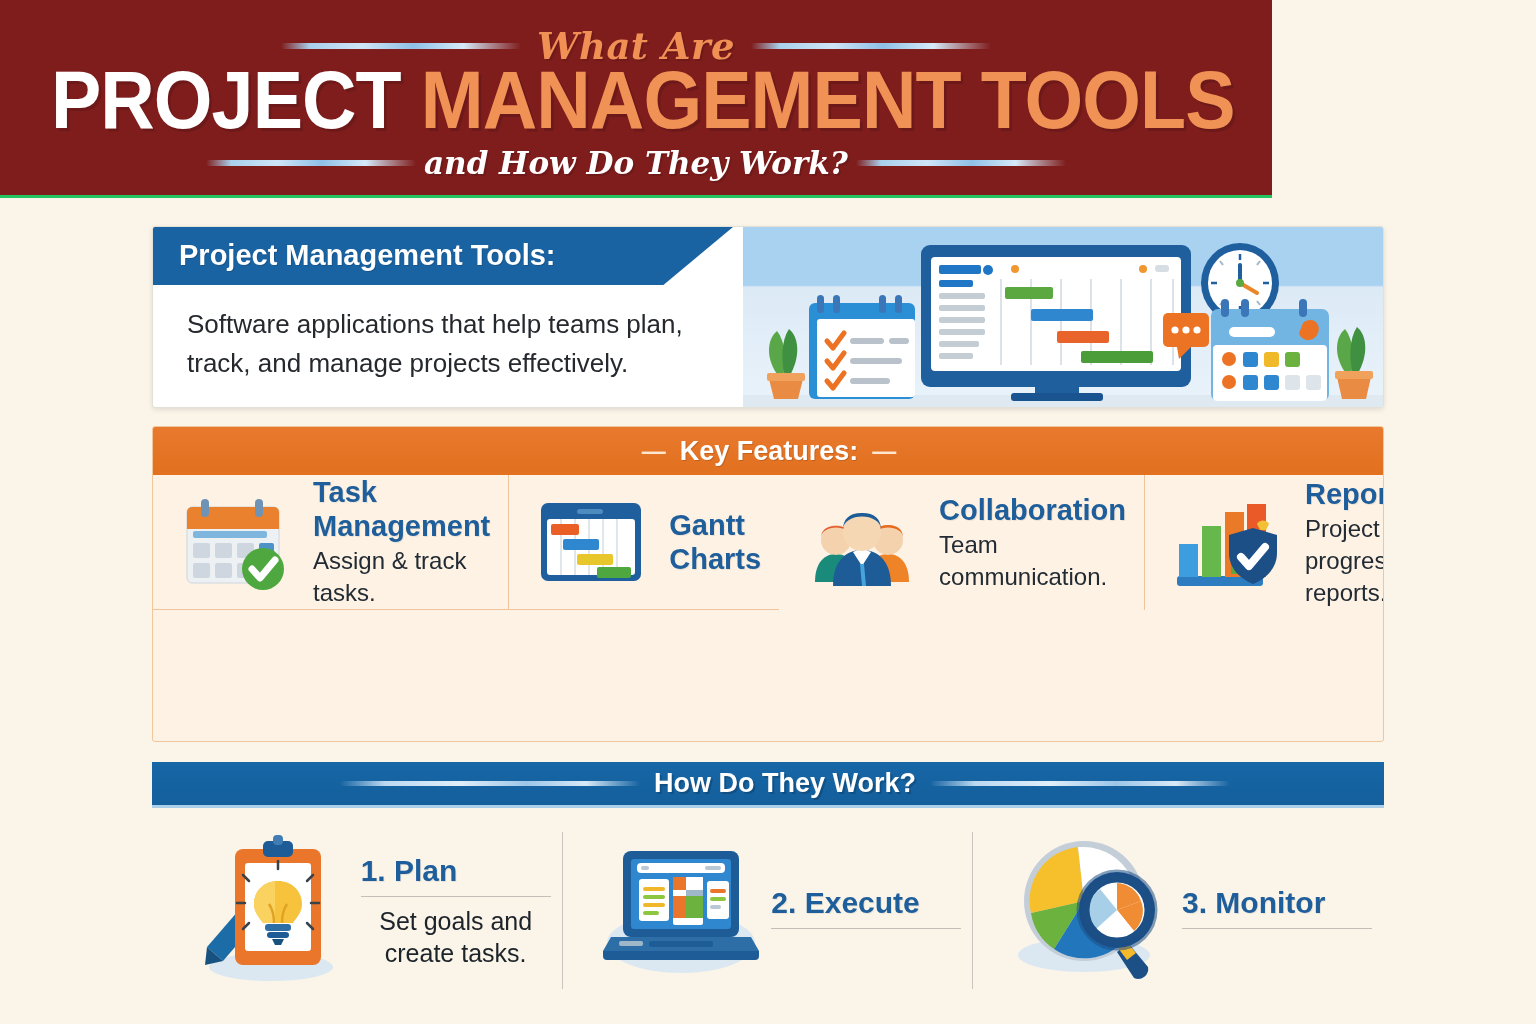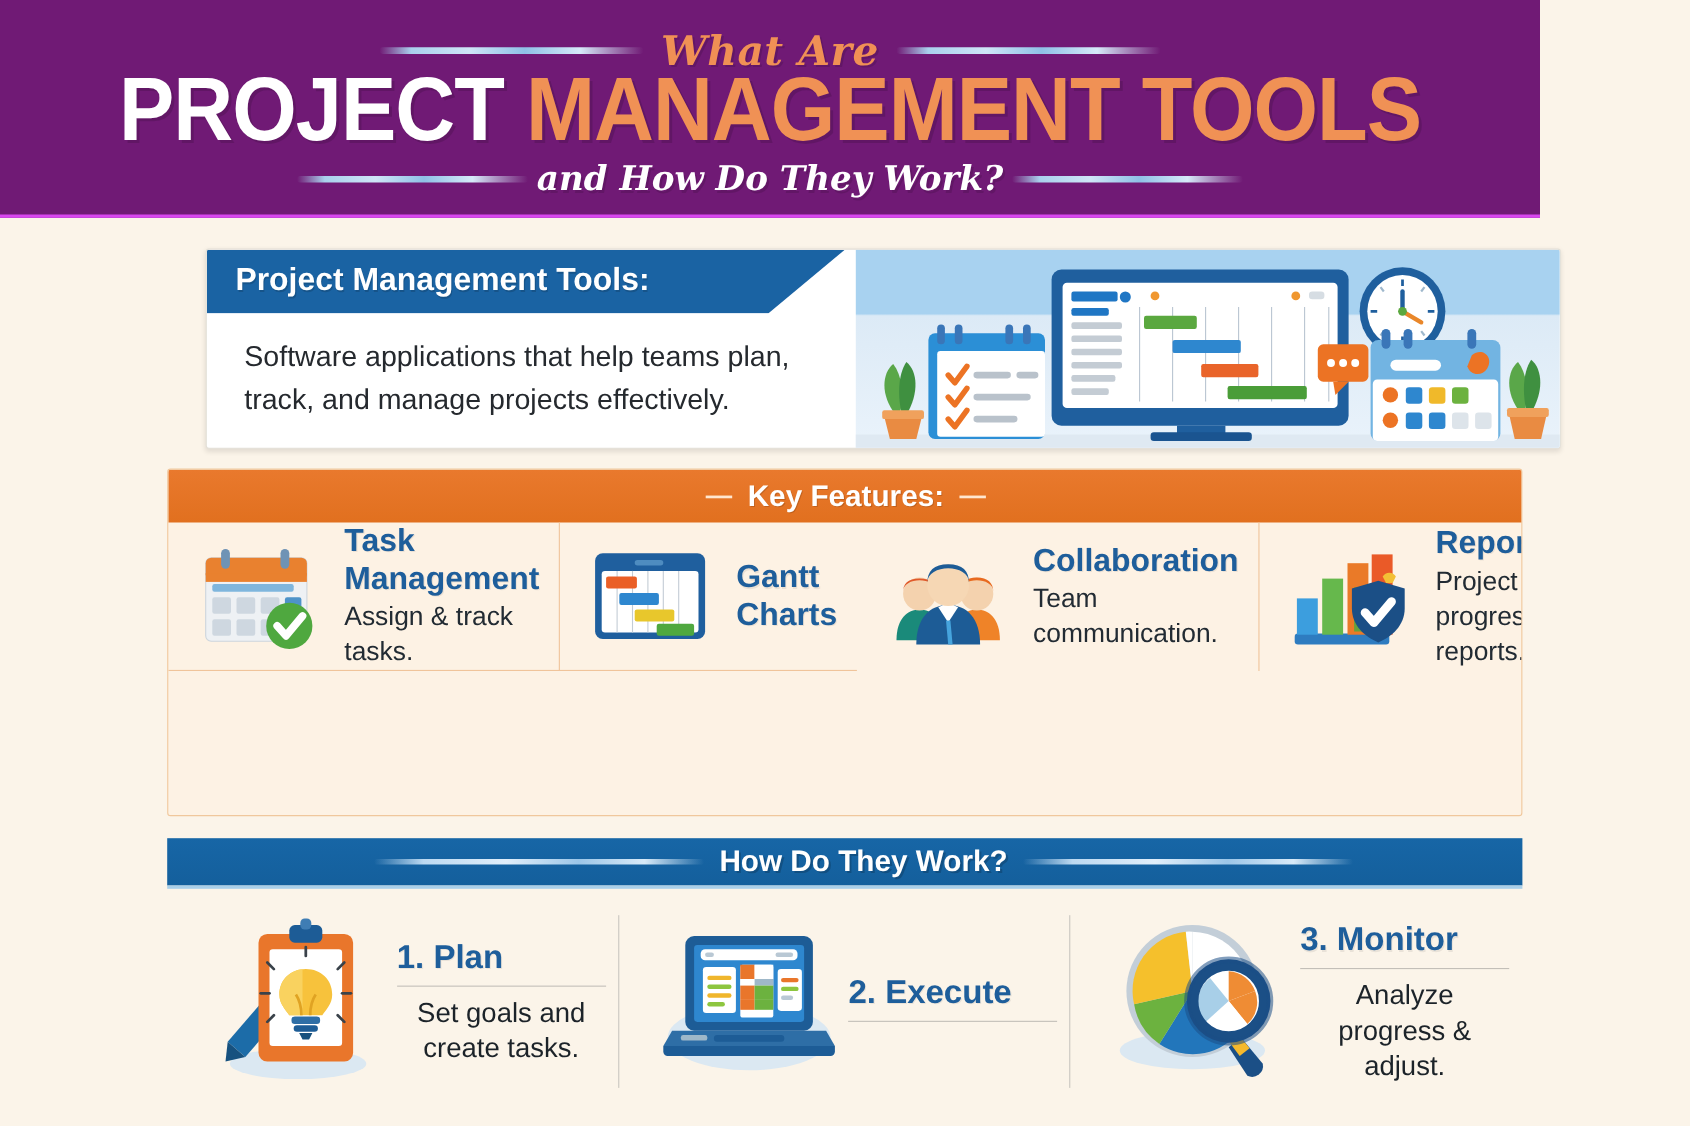--- a/index.html
+++ b/index.html
@@ -6,23 +6,23 @@
   html, body {
     width: 1536px; height: 1024px;
     background: #fbf4e9;
     font-family: "Liberation Sans", sans-serif;
     overflow: hidden;
   }
   .page { position: relative; width: 1536px; height: 1024px; background: #fbf4e9; }
 
   
   .header {
-    position: absolute; left: 0; top: 0; width: 1400px; height: 198px;
-    background: #701a75;
-    border-bottom: 3px solid #d946ef;
+    position: absolute; left: 0; top: 0; width: 1272px; height: 198px;
+    background: #7f1d1d;
+    border-bottom: 3px solid #22c55e;
   }
   .hdr-line1 {
     position: absolute; top: 24px; left: 0; width: 100%;
     display: flex; align-items: center; justify-content: center; gap: 16px;
   }
   .hdr-eyebrow {
     font-family: "DejaVu Serif", serif;
     font-style: italic; font-weight: bold;
     font-size: 37px; color: #f09055;
     letter-spacing: 0.5px;
@@ -57,21 +57,20 @@
   }
 
   
   .defcard {
     position: absolute; left: 152px; top: 226px; width: 1232px; height: 182px;
     background: #ffffff;
     border: 1px solid #e3e0d8;
     border-radius: 3px;
     box-shadow: 0 2px 5px rgba(0,0,0,0.10);
     overflow: hidden;
-    margin-left: 35px;
   }
   .def-sky {
     position: absolute; right: 0; top: 0; width: 640px; height: 182px;
     background: linear-gradient(180deg, #a8d2f0 0%, #a8d2f0 32%, #dceaf6 33%, #eaf3fb 100%);
   }
   .def-headbar {
     position: absolute; left: 0; top: 0; width: 580px; height: 58px;
     background: #1a63a3;
     clip-path: polygon(0 0, 100% 0, 88% 100%, 0% 100%);
     border-bottom-right-radius: 0;
@@ -546,19 +545,18 @@
             <path d="M109 79 L126 100 A27 27 0 0 1 88 98 Z" fill="#ffffff"></path>
             <path d="M109 79 L88 98 A27 27 0 0 1 92 58 Z" fill="#a8cfe8"></path>
             <circle cx="109" cy="79" r="31" fill="none" stroke="#1b4f86" stroke-width="7"></circle>
             <circle cx="109" cy="79" r="38" fill="none" stroke="#1b4f86" stroke-width="5" opacity="0.55"></circle>
           </g>
         </svg>
       </div>
       <div class="step-txt">
         <div class="step-title">3. Monitor</div>
         <div class="step-rule"></div>
-        <div class="step-desc">Analyze progress &amp; adjust.</div>
       </div>
     </div>
 
   </div>
 
 </div>
 
 </body></html>

